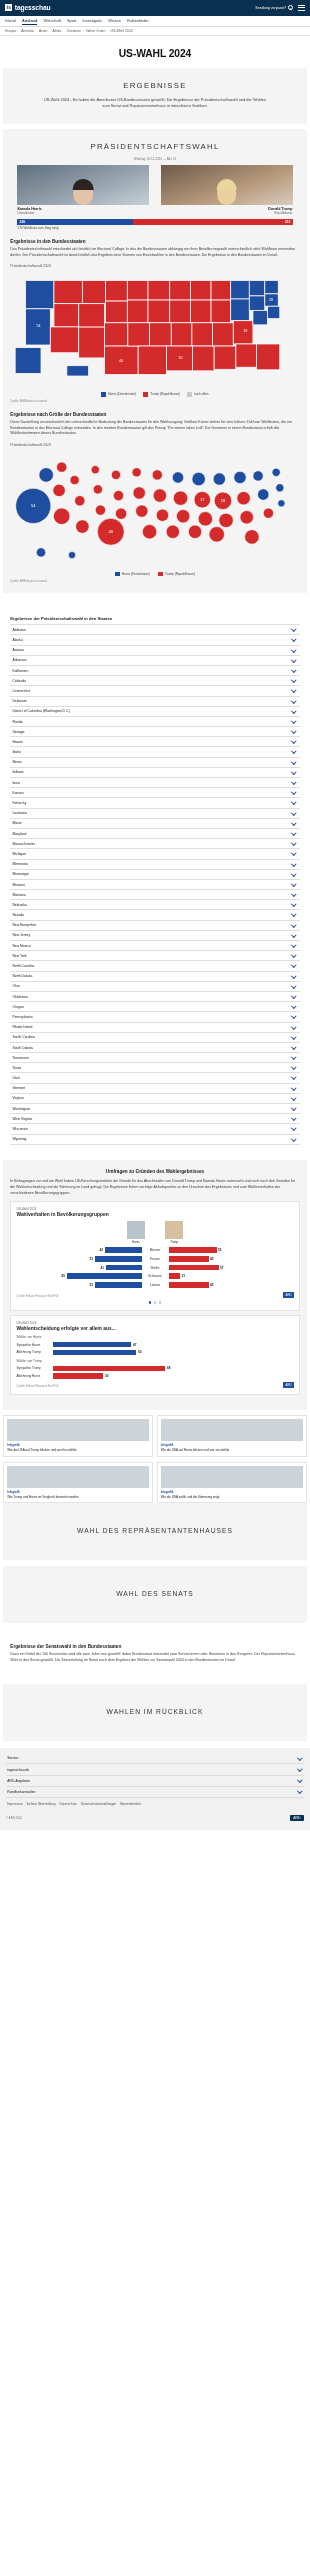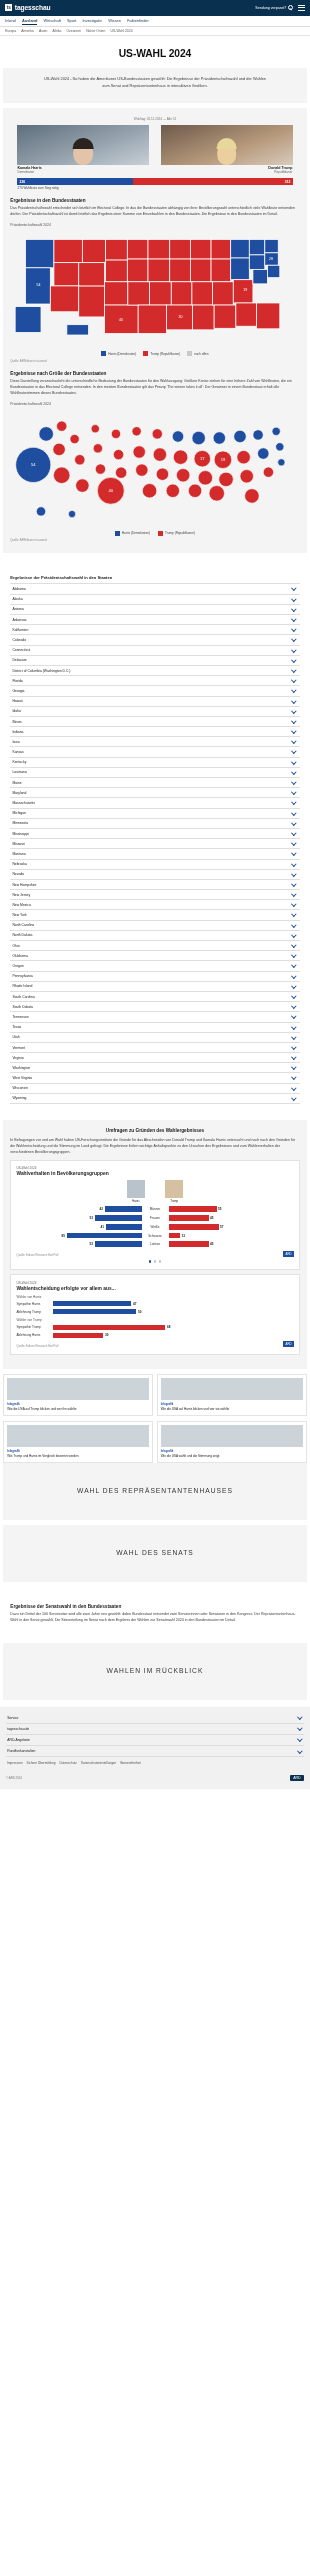--- a/index.html
+++ b/index.html
@@ -247,24 +247,26 @@
   <a href="#">Asien</a>
   <a href="#">Afrika</a>
   <a href="#">Ozeanien</a>
   <a href="#">Naher Osten</a>
   <a href="#">US-Wahl 2024</a>
 </div>
 
 <div class="page-title">US-WAHL 2024</div>
 
 <div class="panel">
+  <div class="section-head">ERGEBNISSE</div>
   <div class="lede">US-Wahl 2024 - So haben die Amerikaner US-Bundesstaaten gewählt: Die Ergebnisse der Präsidentschaftswahl und der Wahlen zum Senat und Repräsentantenhaus in interaktiven Grafiken.</div>
 </div>
 
 <div class="panel">
+  <div class="section-head">PRÄSIDENTSCHAFTSWAHL</div>
   <div style="text-align:center;font-size:3.1px;color:#777;">Wahltag: 05.11.2024 — Alle 51</div>
 
   <div class="cands">
     <div class="cand">
       <div class="cand-photo harris">
         <div class="head"></div>
           <div class="hair"></div>
       </div>
       <div class="cand-name">Kamala Harris</div>
       <div class="cand-party">Demokraten</div>

